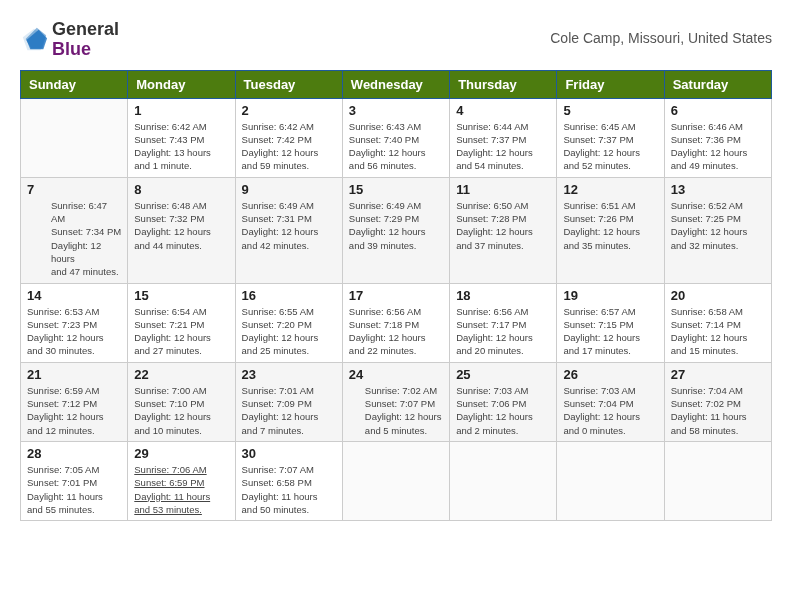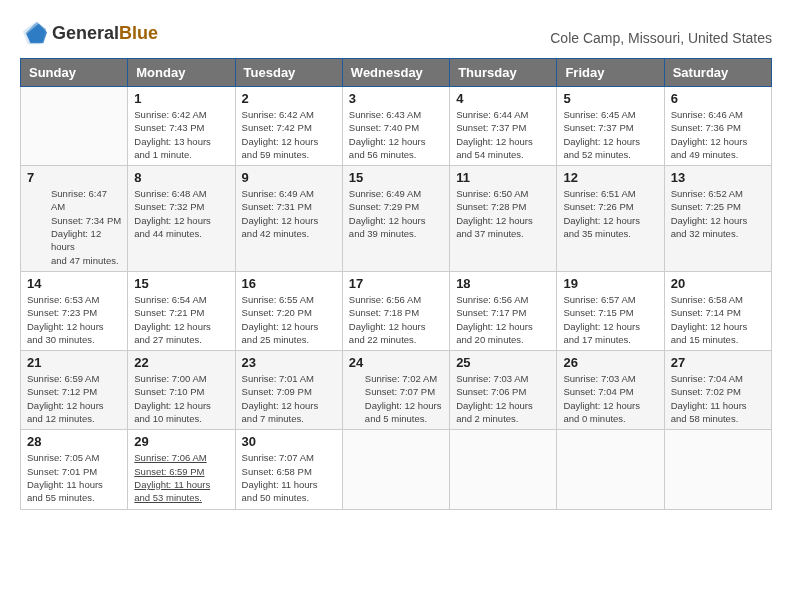--- a/index.html
+++ b/index.html
@@ -15,32 +15,32 @@
       justify-content: space-between;
       align-items: flex-start;
       margin-bottom: 10px;
     }
     .logo {
       display: flex;
       align-items: center;
     }
     .logo-text {
       display: flex;
-      flex-direction: row;
+      flex-direction: column;
       line-height: 1.1;
     }
     .logo-general {
       font-size: 18px;
       font-weight: bold;
       color: #333;
     }
     .logo-blue {
       font-size: 18px;
       font-weight: bold;
-      color: #a16207;
+      color: #701a75;
     }
     .logo-icon {
       width: 28px;
       height: 28px;
       margin-right: 4px;
     }
     .title-block {
       text-align: right;
     }
     .month-title {
@@ -52,21 +52,21 @@
       font-size: 14px;
       color: #555;
       margin-top: 10px;
     }
     .calendar {
       width: 100%;
       border-collapse: collapse;
       border: 1px solid #ccc;
     }
     .calendar th {
-      background-color: #737373;
+      background-color: #4d7c0f;
       color: #fff;
       font-size: 13px;
       font-weight: bold;
       padding: 6px 8px;
       text-align: left;
       border: 1px solid #1e5a9a;
     }
     .calendar td {
       width: 107px;
       vertical-align: top;

